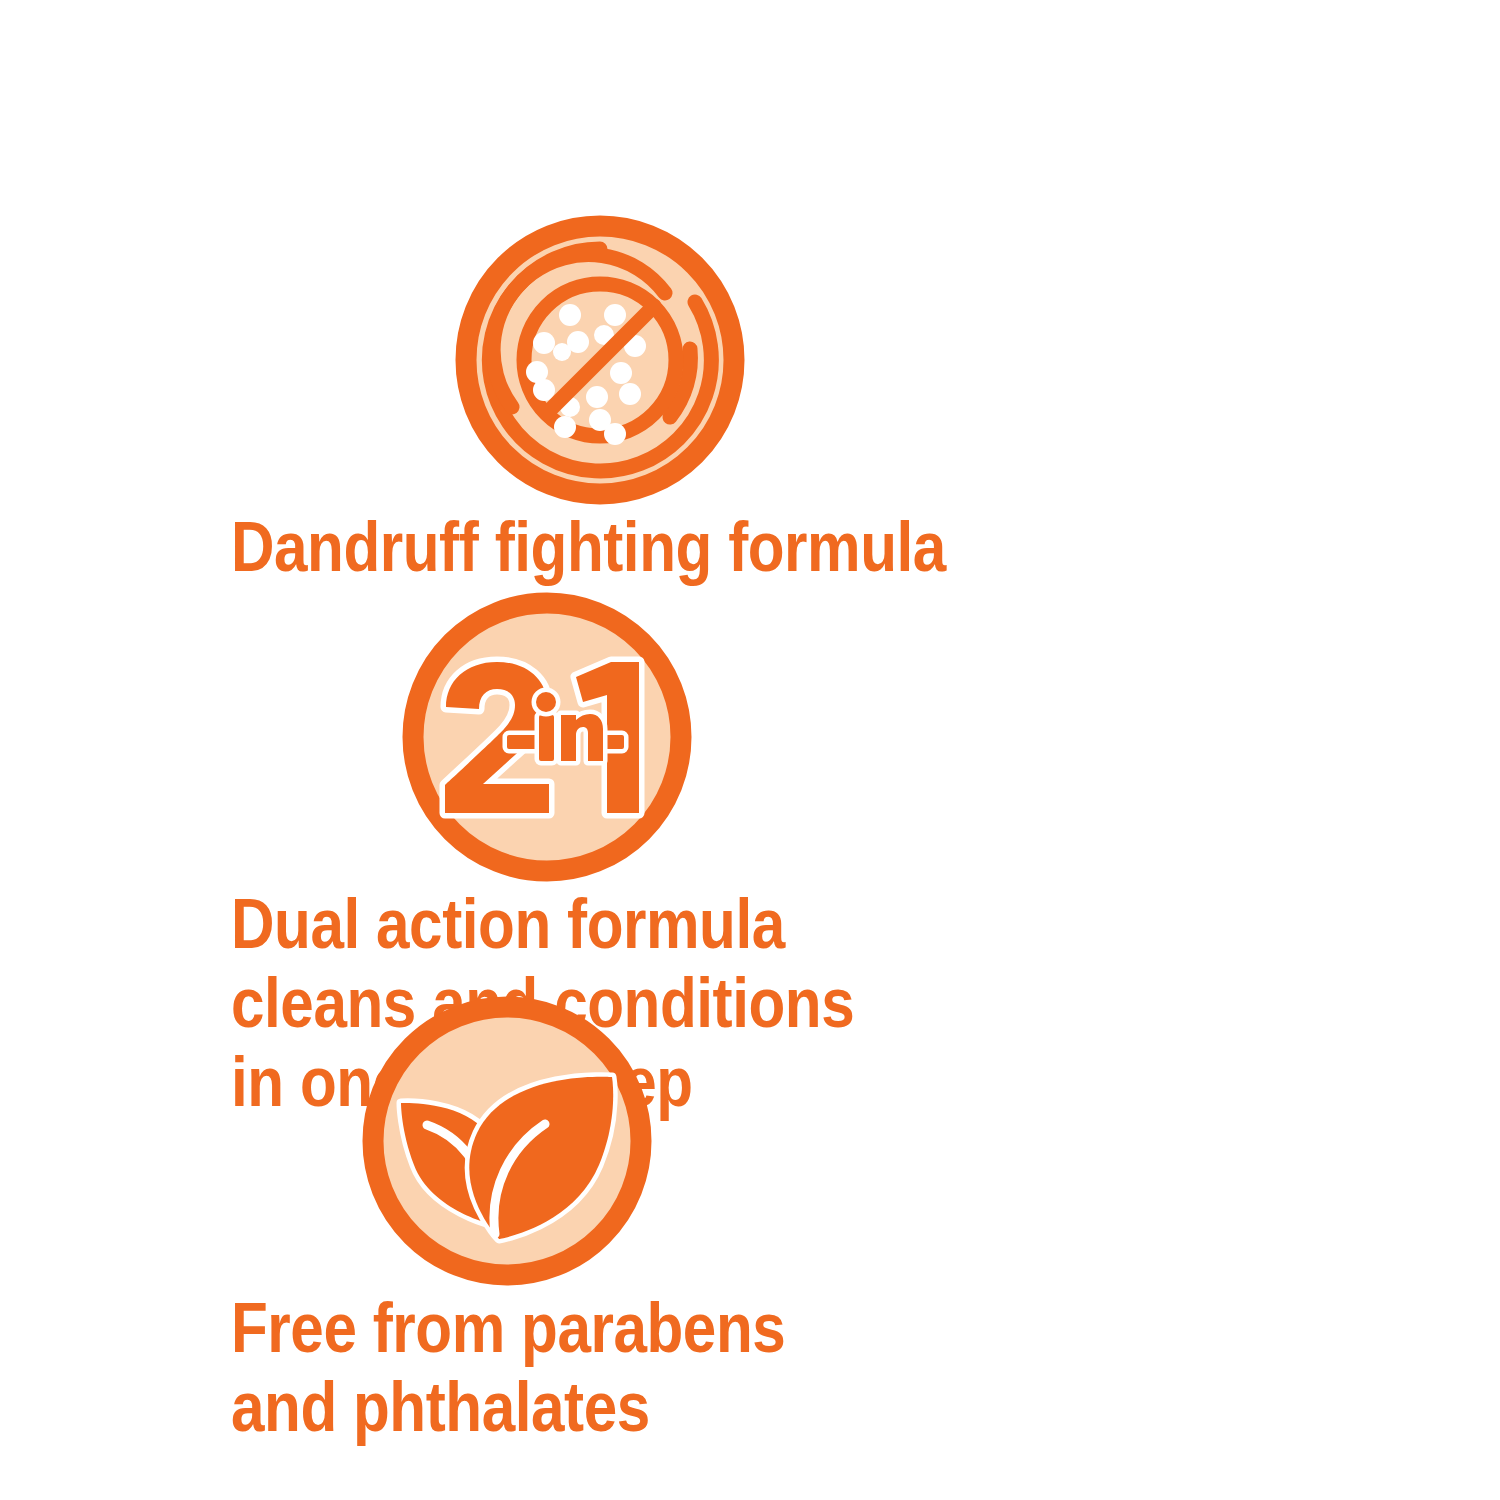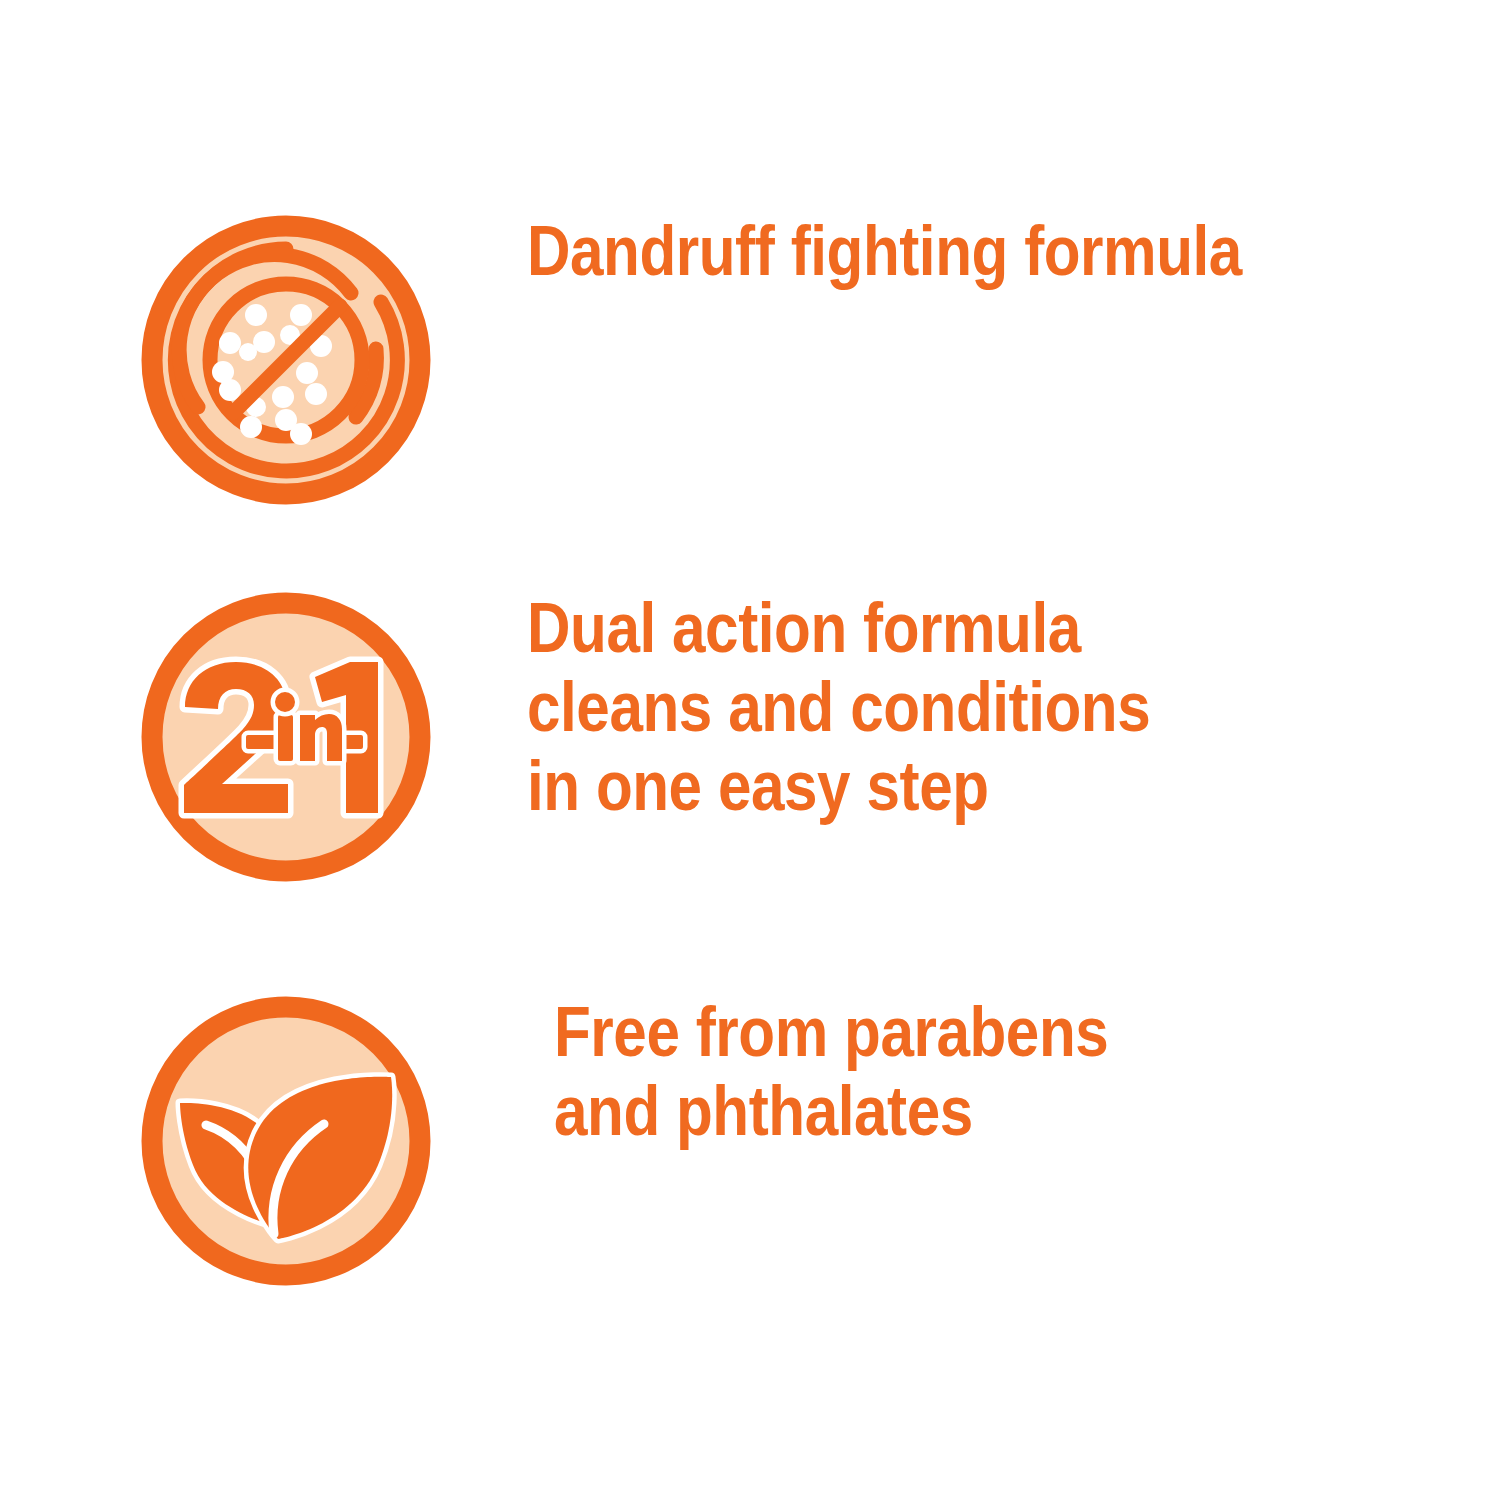--- a/index.html
+++ b/index.html
@@ -17,27 +17,28 @@
   #board {
     position: relative;
     width: 1500px;
     height: 1500px;
     background: #ffffff;
   }
 
   .feature-row {
     position: absolute;
     display: flex;
-    flex-direction: row;
+    flex-direction: column;
+    align-items: center;
   }
 
   
   #row-dandruff { left: 138px; top: 212px; }
   #row-twoinone { left: 138px; top: 589px; }
-  #row-freefrom { left: 138px; top: 993px; gap: 27px; }
+  #row-freefrom { left: 138px; top: 993px; }
 
   .icon-badge {
     width: 296px;
     height: 296px;
     flex: 0 0 296px;
     display: block;
   }
 
   .feature-text {
     margin-left: 93px;

